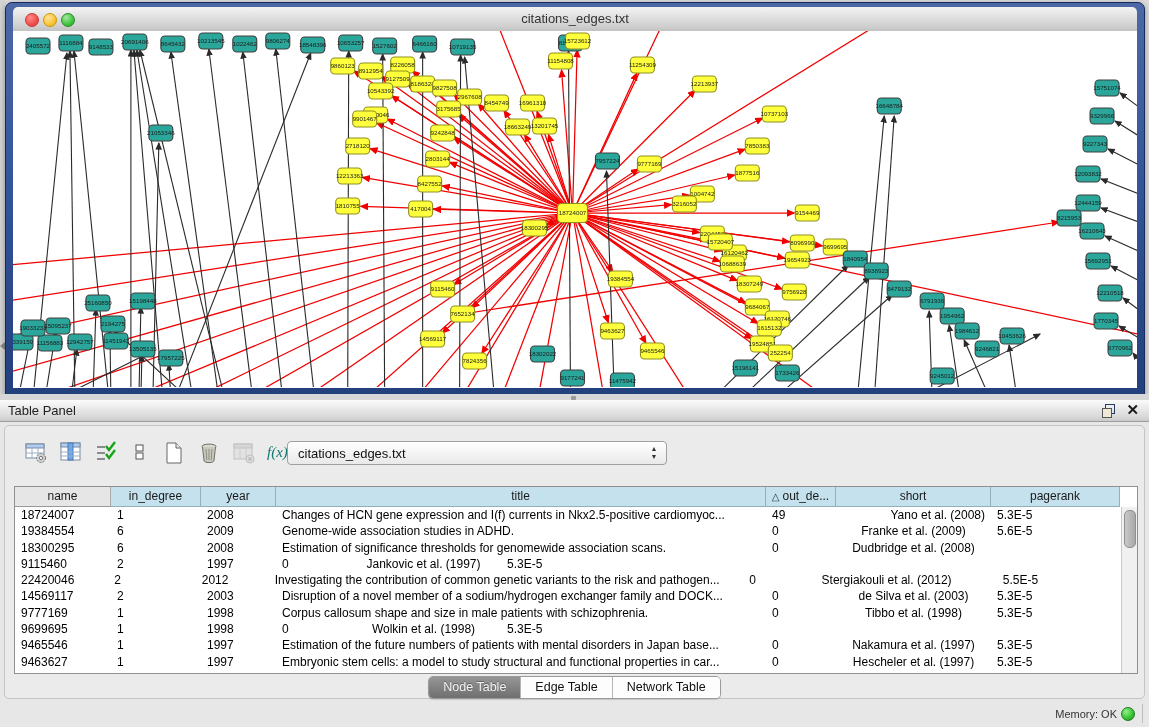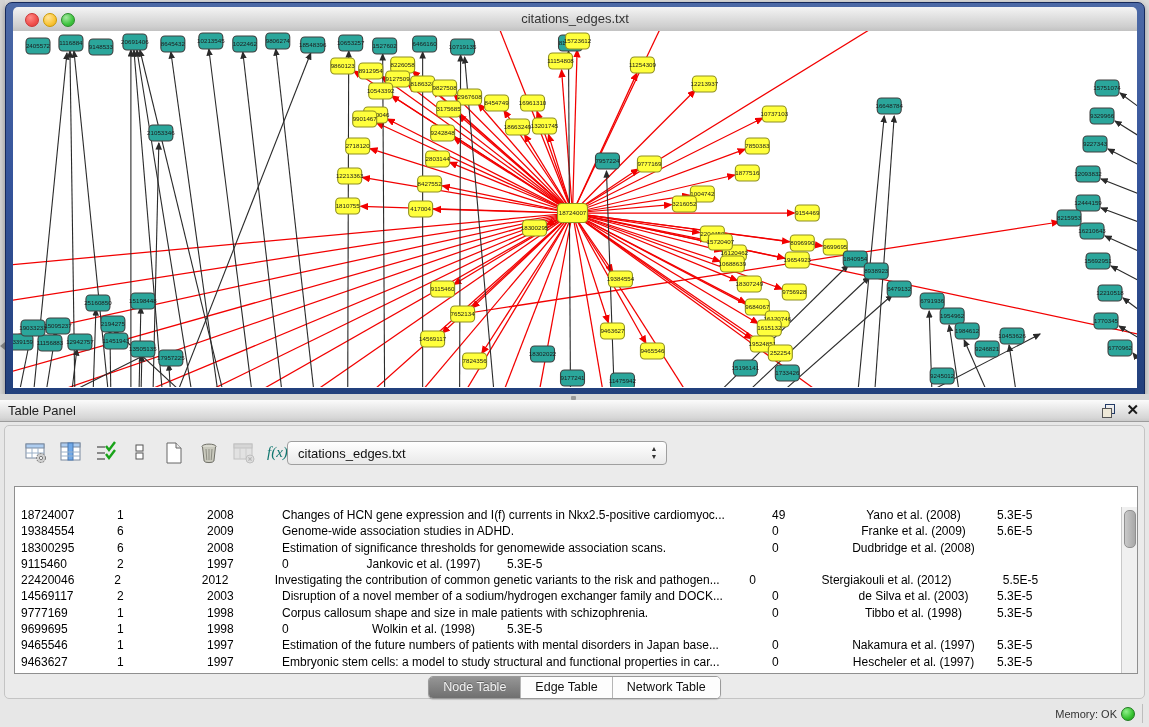--- a/index.html
+++ b/index.html
@@ -750,28 +750,37 @@
         <div id="net-select">
           <span class="val">citations_edges.txt</span>
           <span class="stepper">
               <span>▲</span>
               <span>▼</span>
             </span>
         </div>
       </div>
 
       <div id="tp-table">
+        <div id="thead">
+            <div class="th gray" style="width: 96px;">name</div>
+            <div class="th" style="width: 90px;">in_degree</div>
+            <div class="th" style="width: 75px;">year</div>
+            <div class="th" style="width: 490px;">title</div>
+            <div class="th" style="width: 70px;"><span class="sortglyph">△</span>out_de...</div>
+            <div class="th" style="width: 155px;">short</div>
+            <div class="th" style="width: 129px;">pagerank</div>
+          </div>
         <div id="tbody">
             <div class="tr">
               <div class="td" style="width: 96px; text-align: left;">18724007</div>
               <div class="td" style="width: 90px; text-align: left;">1</div>
               <div class="td" style="width: 75px; text-align: left;">2008</div>
               <div class="td" style="width: 490px; text-align: left;">Changes of HCN gene expression and I(f) currents in Nkx2.5-positive cardiomyoc...</div>
               <div class="td" style="width: 70px; text-align: left;">49</div>
-              <div class="td" style="width: 155px; text-align: center;">Yano et al. (2008)</div>
+              <div class="td" style="width: 155px; text-align: right;">Yano et al. (2008)</div>
               <div class="td" style="width: 129px; text-align: left;">5.3E-5</div>
             </div>
             <div class="tr">
               <div class="td" style="width: 96px; text-align: left;">19384554</div>
               <div class="td" style="width: 90px; text-align: left;">6</div>
               <div class="td" style="width: 75px; text-align: left;">2009</div>
               <div class="td" style="width: 490px; text-align: left;">Genome-wide association studies in ADHD.</div>
               <div class="td" style="width: 70px; text-align: left;">0</div>
               <div class="td" style="width: 155px; text-align: center;">Franke et al. (2009)</div>
               <div class="td" style="width: 129px; text-align: left;">5.6E-5</div>

